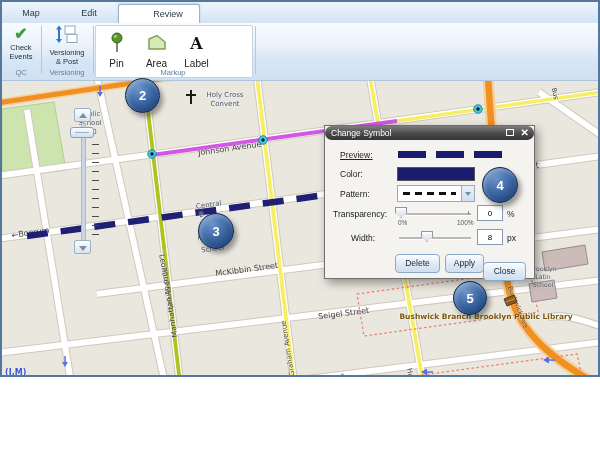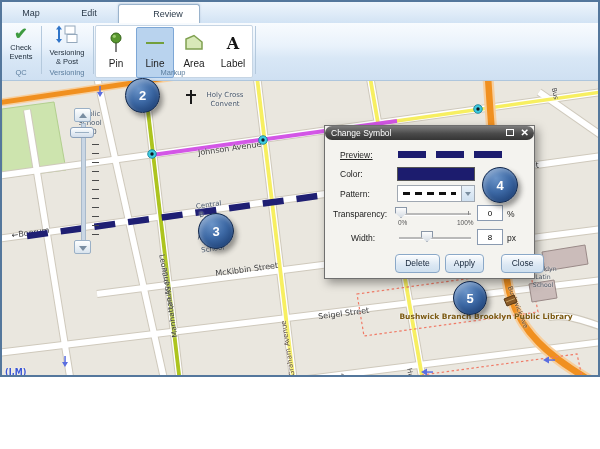--- a/index.html
+++ b/index.html
@@ -137,28 +137,20 @@
         <div class="mk-btn">
           <span class="mi">
             <svg width="22" height="24" viewBox="0 0 22 24">
               <line x1="11" y1="11" x2="11" y2="21" stroke="#5a5a5a" stroke-width="1.5"></line>
               <circle cx="11" cy="7" r="5" fill="#57962e" stroke="#35641a" stroke-width="1"></circle>
               <circle cx="9.3" cy="5.3" r="1.6" fill="#9ccb6e"></circle>
             </svg>
           </span>
           <span class="ml">Pin</span>
         </div>
-        <div class="mk-btn selected">
-          <span class="mi">
-            <svg width="22" height="24" viewBox="0 0 22 24">
-                <line x1="2" y1="12" x2="20" y2="12" stroke="#739f3c" stroke-width="2"></line>
-              </svg>
-          </span>
-          <span class="ml">Line</span>
-        </div>
         <div class="mk-btn">
           <span class="mi">
             <svg width="22" height="24" viewBox="0 0 22 24">
               <path d="M3,18 L3,8 L11,4.5 L19,11 L19,18 Z" fill="#d8e9b8" stroke="#7fa050" stroke-width="1.5"></path>
             </svg>
           </span>
           <span class="ml">Area</span>
         </div>
         <div class="mk-btn">
           <span class="mi" style="font-family:'DejaVu Serif',serif;font-size:16px;font-weight:bold;color:#141414;">A</span>
@@ -374,16 +366,16 @@
     <div class="dlg-unit" style="top:83px;">%</div>
 
     <div class="dlg-label" style="left:15px;top:107px;margin-left:11px;">Width:</div>
     <div class="sl-track" style="top:111px;"></div>
     <div class="sl-thumb" style="left:96px;top:105px;"></div>
     <input class="dlg-input" style="top: 103px;" value="8">
     <div class="dlg-unit" style="top:107px;">px</div>
 
     <div class="dlg-btn" style="left:70px;width:45px;">Delete</div>
     <div class="dlg-btn" style="left:120px;width:39px;">Apply</div>
-    <div class="dlg-btn" style="left:176px;width:43px;">Close</div>
+    <div class="dlg-btn" style="left:158px;width:43px;margin-top:8px;">Close</div>
   </div>
 
 </div>
 
 </body></html>

